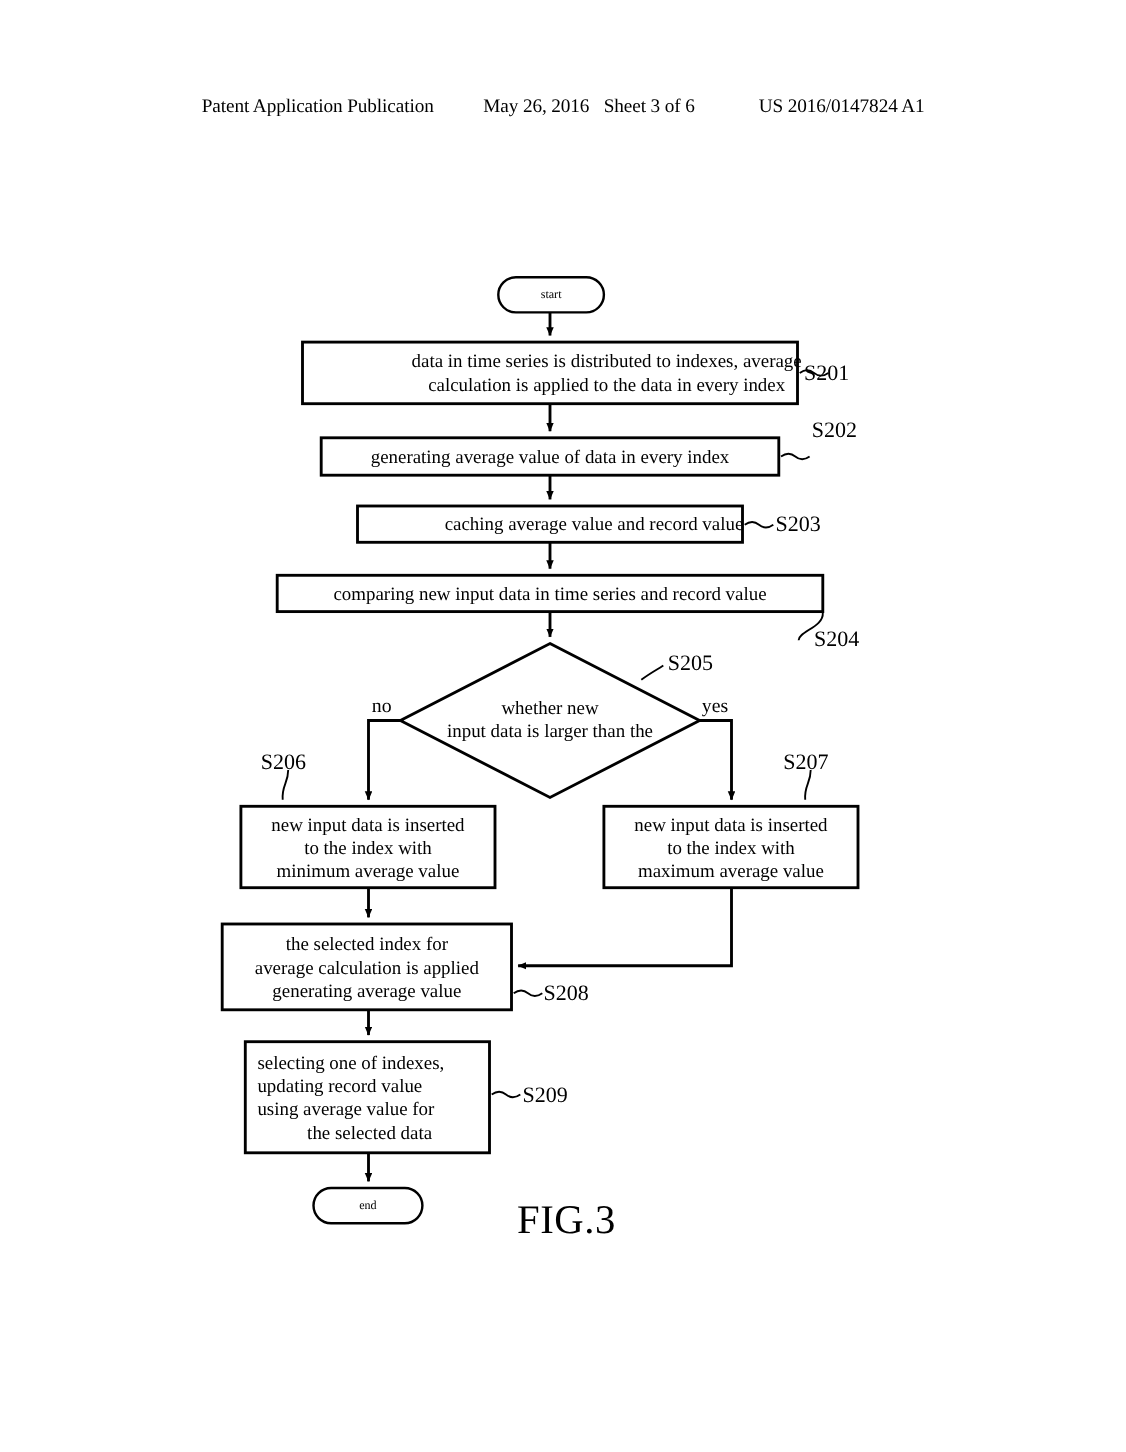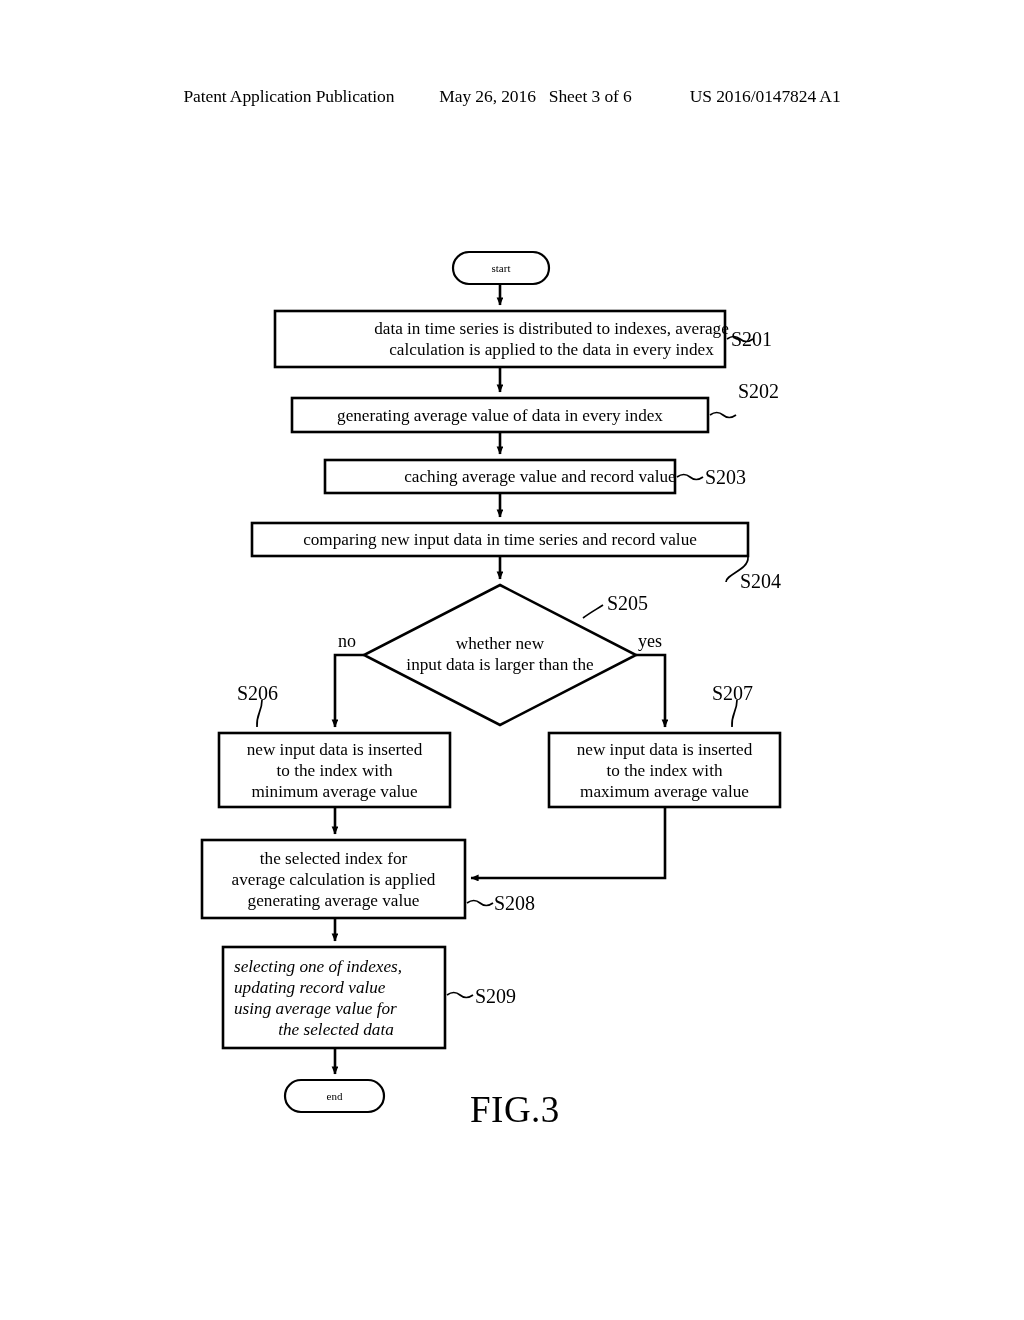--- a/index.html
+++ b/index.html
@@ -90,21 +90,21 @@
 
   .fig-caption {
     position: absolute;
     font-family: "Liberation Serif", "DejaVu Serif", serif;
     font-size: 37px;
     letter-spacing: 0.5px;
     color: #000;
     white-space: nowrap;
   }
 
-  .left-align { text-align: left; font-style: italic; }
+  .left-align { text-align: left; }
 </style>
 </head>
 <body>
 
 <div class="page-header">
   <span class="hdr-pub">Patent Application Publication</span>
   <span class="hdr-date">May 26, 2016</span>
   <span class="hdr-sheet">Sheet 3 of 6</span>
   <span class="hdr-patno">US 2016/0147824 A1</span>
 </div>

